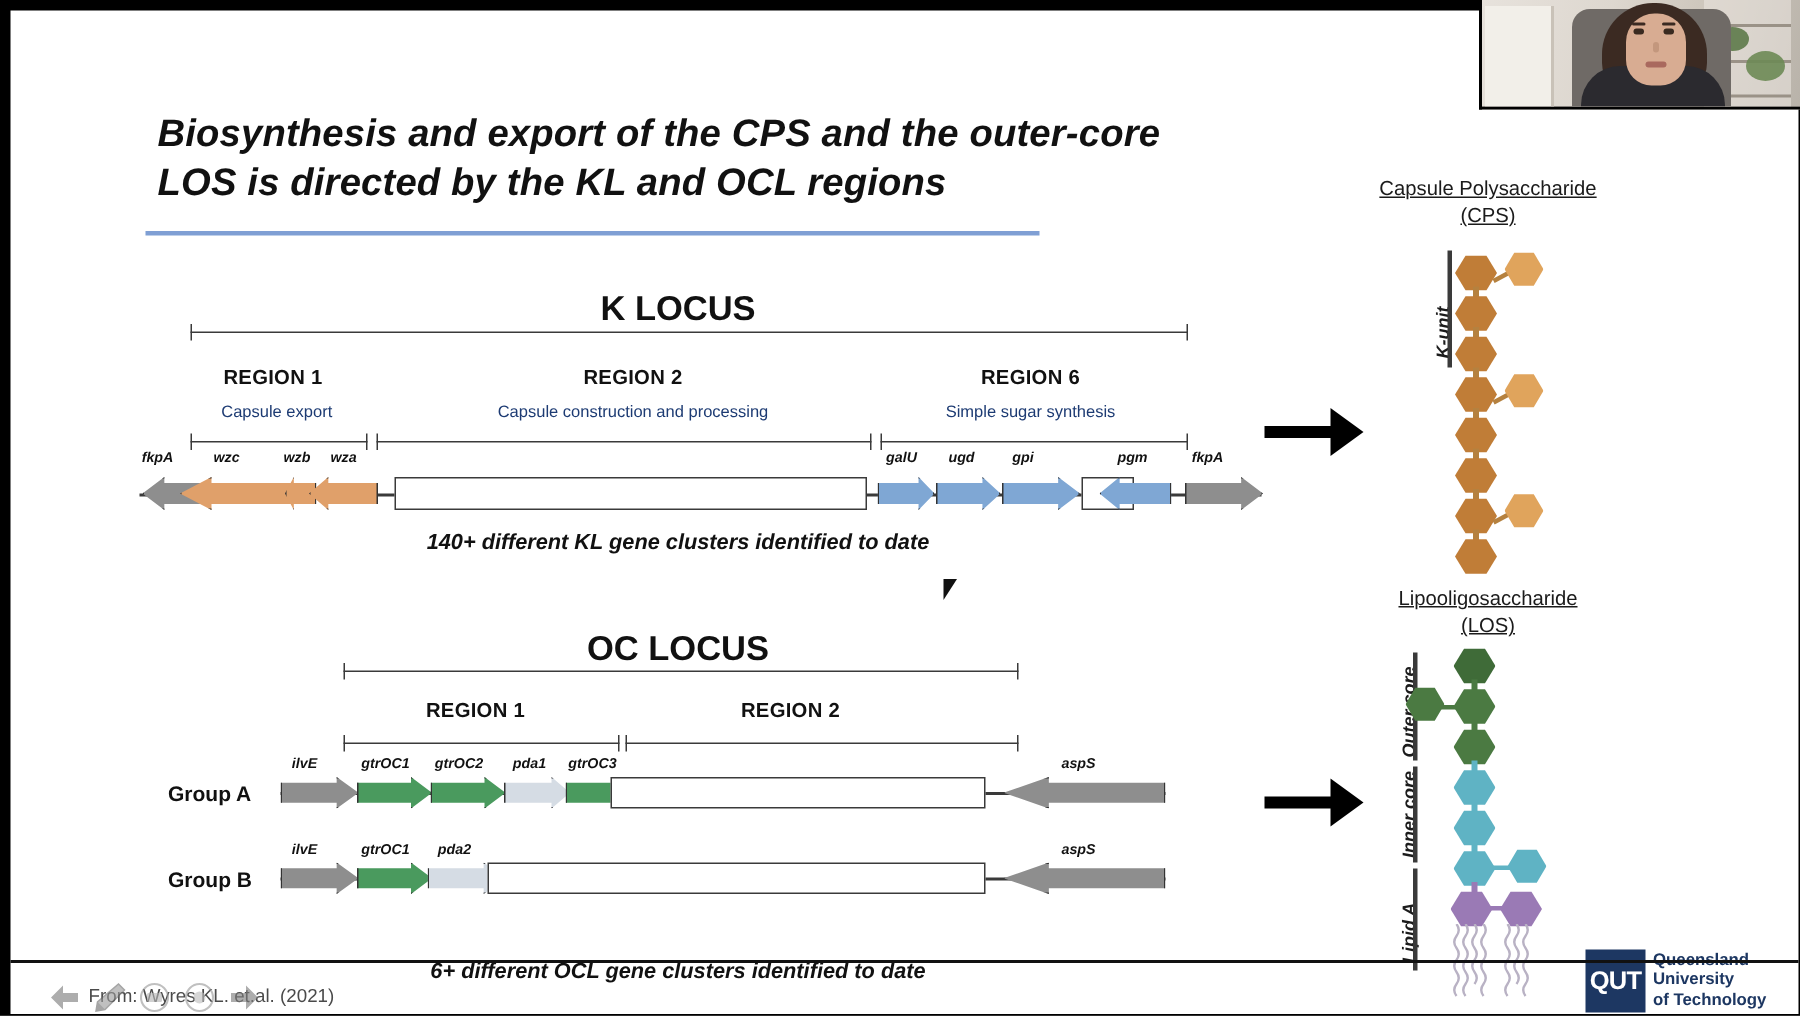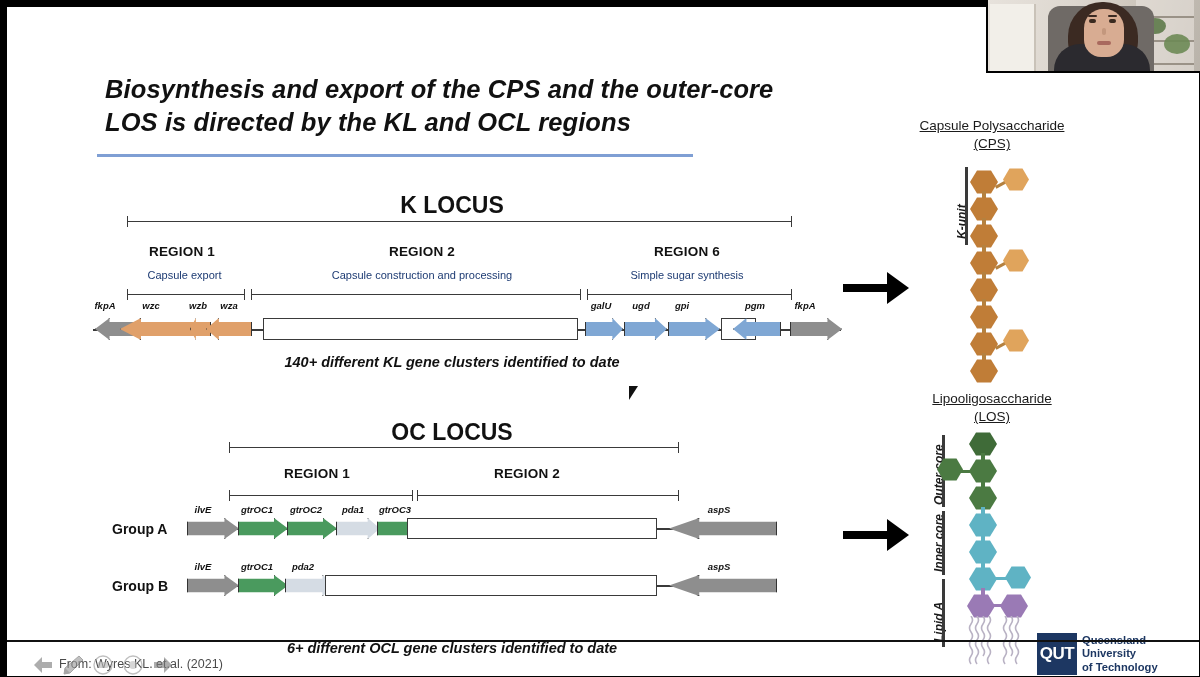--- a/index.html
+++ b/index.html
@@ -57,21 +57,21 @@
           transform:rotate(-90deg);transform-origin:left top;white-space:nowrap;}
   .vrule{position:absolute;width:2.6px;background:#3a3a3a;}
 
   .hex{position:absolute;clip-path:polygon(25% 2%,75% 2%,100% 50%,75% 98%,25% 98%,0 50%);}
   .link{position:absolute;background:#b5813f;height:3px;}
   .link.g{background:#4b7a42;} .link.c{background:#5fb3c4;} .link.p{background:#9a7ab5;}
 
   
   #qut{position:absolute;left:1030px;top:626px;width:152px;height:42px;display:flex;align-items:stretch;}
   #qut .mark{width:40px;background:#1d3762;display:flex;align-items:center;justify-content:center;
-              color:#fff;font-weight:bold;font-size:17px;letter-spacing:-.5px;}
+              color:#fff;font-weight:bold;font-size:17px;letter-spacing:-.5px;margin-left:20px;}
   #qut .words{margin-left:5px;color:#1d3762;font-weight:bold;font-size:11.2px;line-height:1.22;
               display:flex;flex-direction:column;justify-content:center;}
 
   
   .citation{position:absolute;left:52px;top:650px;font-size:12.5px;color:#2b2b2b;opacity:.85;}
   #annbar{position:absolute;left:24px;top:645px;height:26px;display:flex;align-items:center;gap:6px;opacity:.62;}
   #annbar .ico{width:24px;height:22px;position:relative;}
 
   
   #cam{position:absolute;right:0;top:0;width:212px;height:71px;overflow:hidden;background:#cfc9c2;

